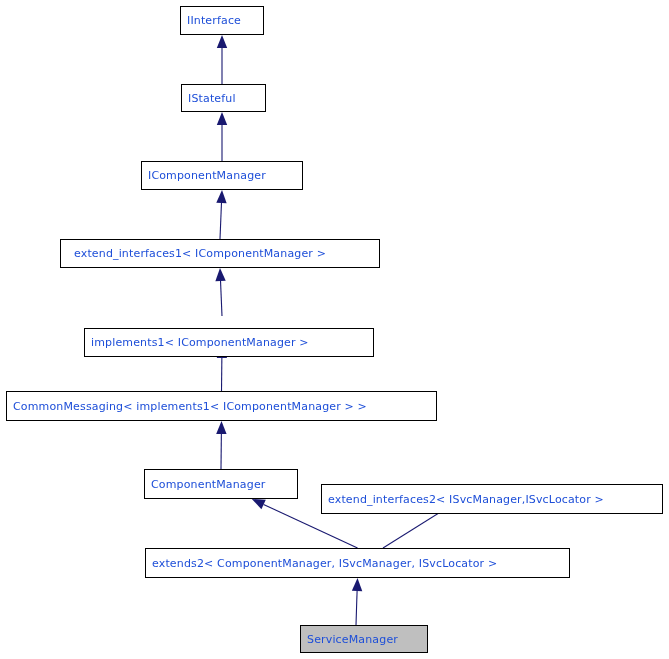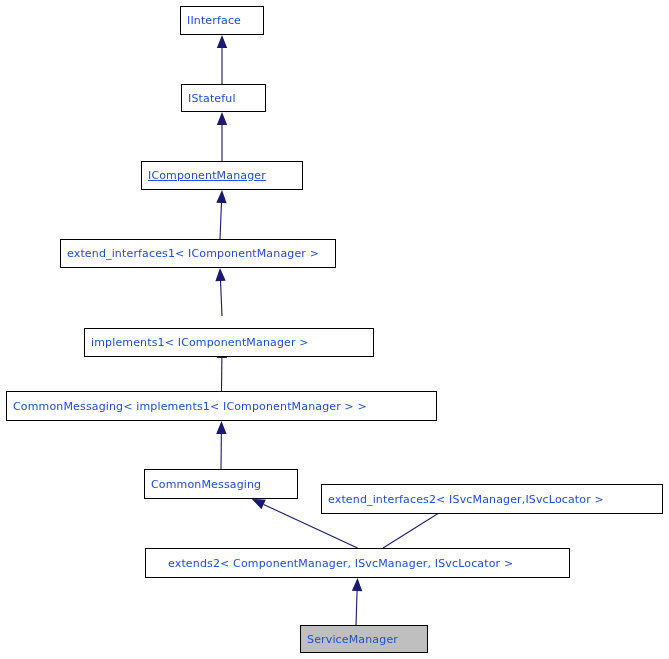--- a/index.html
+++ b/index.html
@@ -91,39 +91,39 @@
       </g>
     </svg>
 
   <div id="nodes">
       <div class="node" style="left: 180px; top: 6px; width: 84px; height: 29px;">
         <span class="node-label">IInterface</span>
       </div>
       <div class="node" style="left: 181px; top: 84px; width: 85px; height: 28px;">
         <span class="node-label">IStateful</span>
       </div>
-      <div class="node" style="left: 141px; top: 161px; width: 162px; height: 29px; text-decoration: underline;">
+      <div class="node" style="left: 141px; top: 161px; width: 162px; height: 29px;">
         <span class="node-label">IComponentManager</span>
       </div>
-      <div class="node" style="left: 60px; top: 239px; width: 276px; height: 29px;">
+      <div class="node" style="left: 60px; top: 239px; width: 320px; height: 29px; padding-left: 7px;">
         <span class="node-label">extend_interfaces1&lt; IComponentManager &gt;</span>
       </div>
       <div class="node" style="left: 84px; top: 328px; width: 290px; height: 29px;">
         <span class="node-label">implements1&lt; IComponentManager &gt;</span>
       </div>
       <div class="node" style="left: 6px; top: 391px; width: 431px; height: 30px;">
         <span class="node-label">CommonMessaging&lt; implements1&lt; IComponentManager &gt; &gt;</span>
       </div>
       <div class="node" style="left: 144px; top: 469px; width: 154px; height: 30px;">
-        <span class="node-label">CommonMessaging</span>
+        <span class="node-label">ComponentManager</span>
       </div>
       <div class="node" style="left: 321px; top: 469px; width: 342px; height: 30px; margin-top: 15px;">
         <span class="node-label">extend_interfaces2&lt; ISvcManager,ISvcLocator &gt;</span>
       </div>
-      <div class="node" style="left: 145px; top: 548px; width: 425px; height: 30px; padding-left: 16px;">
+      <div class="node" style="left: 145px; top: 548px; width: 425px; height: 30px;">
         <span class="node-label">extends2&lt; ComponentManager, ISvcManager, ISvcLocator &gt;</span>
       </div>
       <div class="node highlight" style="left: 300px; top: 625px; width: 128px; height: 28px;">
         <span class="node-label">ServiceManager</span>
       </div>
     </div>
 
 </div>
 
 </body></html>

